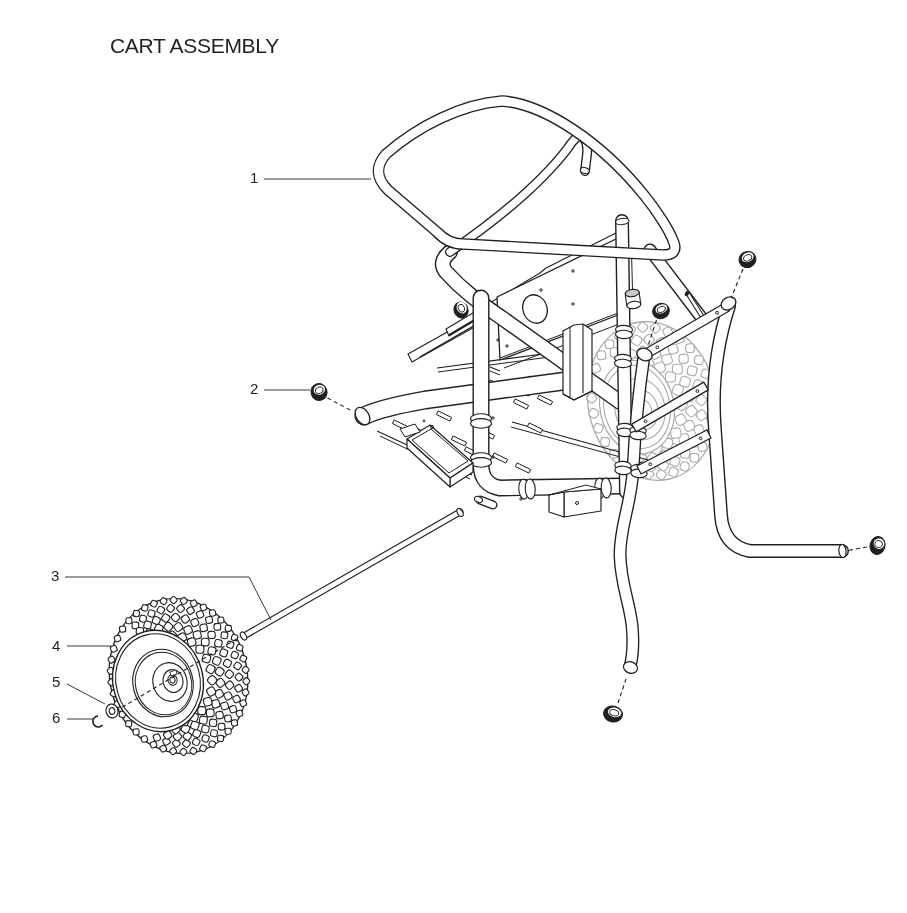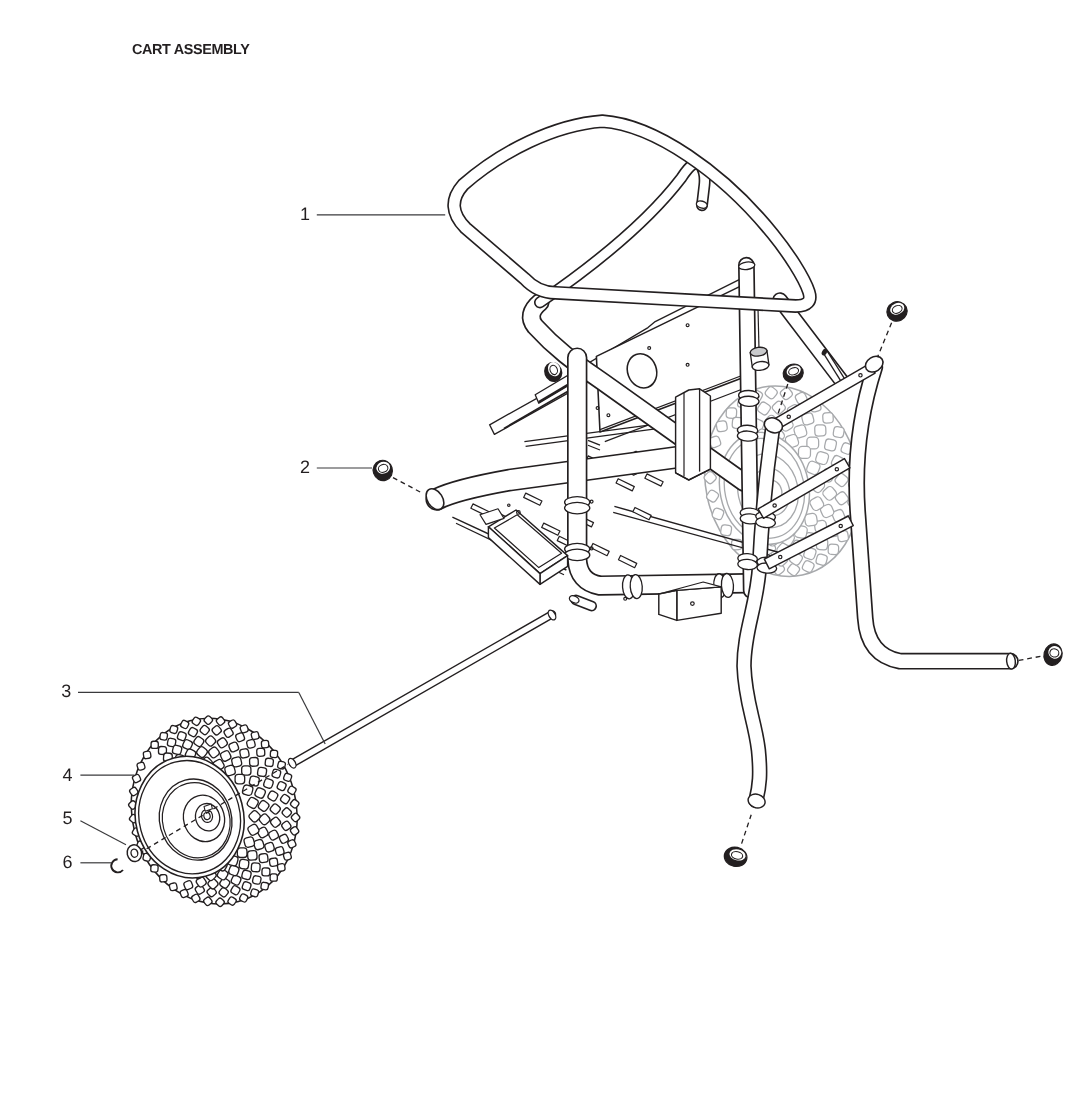--- a/index.html
+++ b/index.html
@@ -1,14 +1,14 @@
 <!DOCTYPE html>
 <html><head><meta charset="utf-8"><style>
 html,body{margin:0;padding:0;background:#ffffff;width:907px;height:913px;overflow:hidden}
-.title{position:absolute;left:110px;top:34px;font-family:"Liberation Sans",sans-serif;font-weight:bold;font-size:12px;letter-spacing:-0.3px;color:#231f20}
+.title{position:absolute;left:110px;top:34px;font-family:"Liberation Sans",sans-serif;font-weight:normal;font-size:21px;letter-spacing:-0.3px;color:#231f20}
 svg text{font-family:"Liberation Sans",sans-serif}
 </style></head><body>
 <div class="title">CART ASSEMBLY</div>
 <svg width="907" height="913" viewBox="0 0 907 913">
 <ellipse cx="652" cy="401" rx="64" ry="80" transform="rotate(-12 652 401)" fill="#ffffff" stroke="#a7a9ac" stroke-width="1.3"></ellipse>
 <rect x="705.9" y="384.3" width="8.6" height="8.6" rx="2.8" transform="rotate(33 710.2 388.6)" fill="#ffffff" stroke="#a7a9ac" stroke-width="1.05"></rect>
     <rect x="707.9" y="399.7" width="8.6" height="8.6" rx="2.8" transform="rotate(45 712.2 404.0)" fill="#ffffff" stroke="#a7a9ac" stroke-width="1.05"></rect>
     <rect x="707.2" y="415.0" width="8.6" height="8.6" rx="2.8" transform="rotate(57 711.5 419.3)" fill="#ffffff" stroke="#a7a9ac" stroke-width="1.05"></rect>
     <rect x="703.9" y="429.5" width="8.6" height="8.6" rx="2.8" transform="rotate(69 708.2 433.8)" fill="#ffffff" stroke="#a7a9ac" stroke-width="1.05"></rect>
     <rect x="698.2" y="442.5" width="8.6" height="8.6" rx="2.8" transform="rotate(81 702.5 446.8)" fill="#ffffff" stroke="#a7a9ac" stroke-width="1.05"></rect>

